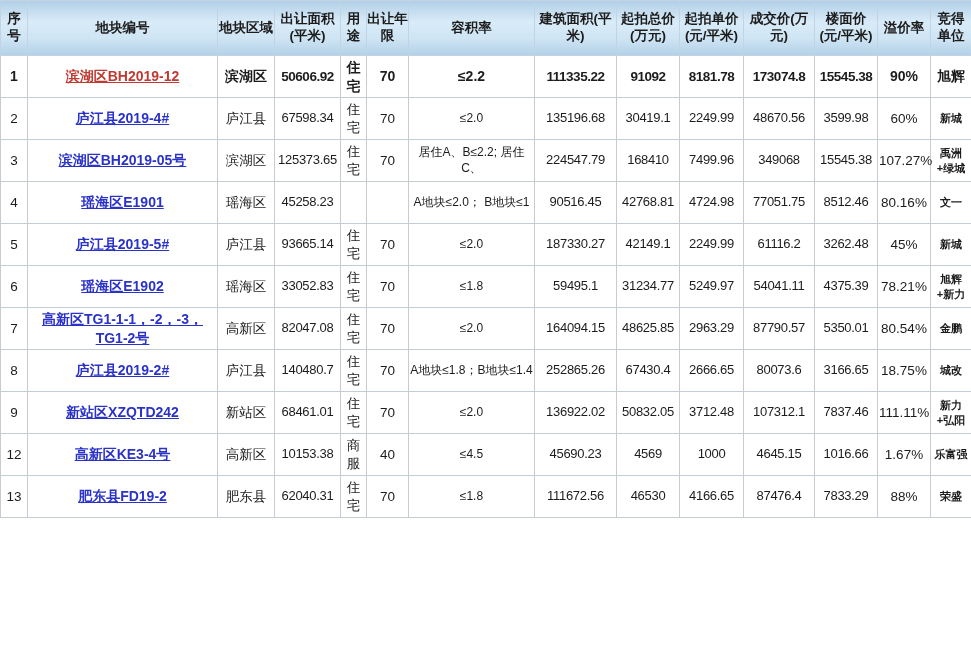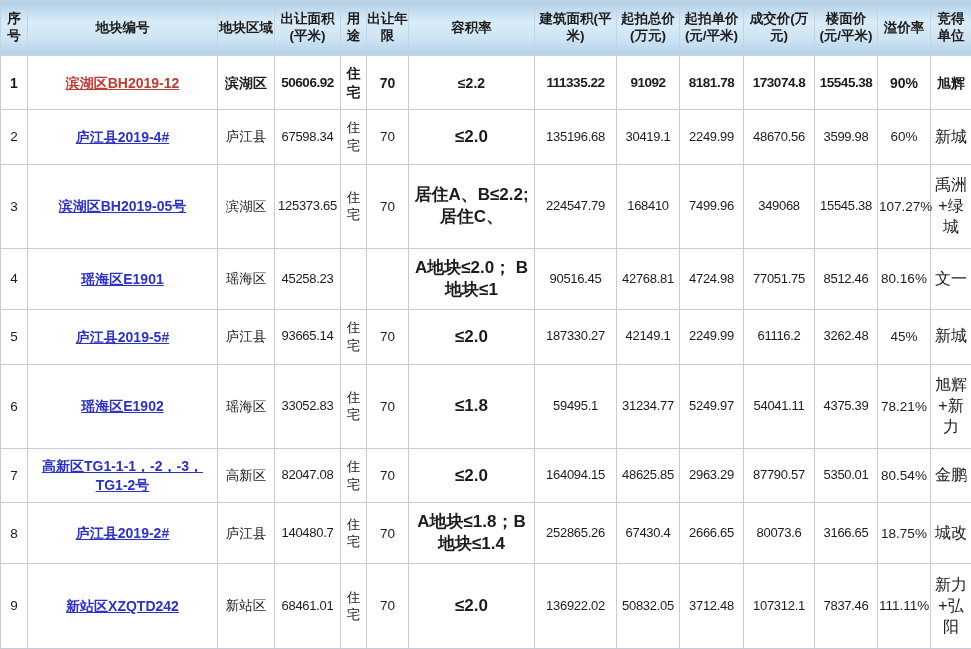--- a/index.html
+++ b/index.html
@@ -9,21 +9,21 @@
     --header-grid:#c2d4e2;
     --outer-border:#9db0bf;
     --header-top:#b3d0e7;
     --header-mid:#d9ebf8;
     --text:#1c1c1c;
   }
   *{box-sizing:border-box;margin:0;padding:0;}
   html,body{width:971px;height:649px;overflow:hidden;background:#fff;}
   body{font-family:"Liberation Sans","DejaVu Sans",sans-serif;color:var(--text);}
   table{
-    width:971px;height:649px;
+    width:971px;height:518px;
     table-layout:fixed;border-collapse:collapse;
     border:1px solid var(--outer-border);
   }
   thead tr{height:55px;}
   tbody tr{height:42px;}
   th{
     background:linear-gradient(180deg,var(--header-top) 0%,var(--header-mid) 38%,#cfe5f4 68%,var(--header-top) 100%);
     border:1px solid var(--header-grid);
     font-size:13.5px;font-weight:700;line-height:1.25;
     padding:1px 0;text-align:center;vertical-align:middle;
@@ -35,22 +35,22 @@
     padding:1px 1px;text-align:center;vertical-align:middle;
     overflow-wrap:break-word;
   }
   
   .col-seq,.col-term,.col-region,.col-premium{white-space:nowrap;}
   .col-area,.col-build_area,.col-start_total,.col-start_unit,
   .col-deal_price,.col-floor_price{
     white-space:nowrap;font-size:13px;letter-spacing:-0.3px;
   }
   .col-use{word-break:break-all;}
-  .col-far{font-size:17px;font-weight:bold;}
-  .col-winner{font-size:16px;}
+  .col-far{font-size:12px;}
+  .col-winner{font-size:11px;font-weight:bold;}
   a.parcel-link{
     color:var(--link-blue);font-weight:700;font-size:14px;
     text-decoration:underline;cursor:pointer;
   }
   a.parcel-link.red-link{color:var(--link-red);margin-top:12px;}
   tr.highlight td{font-weight:700;font-size:14px;}
   tr.highlight .col-area,tr.highlight .col-build_area,
   tr.highlight .col-start_total,tr.highlight .col-start_unit,
   tr.highlight .col-deal_price,tr.highlight .col-floor_price{
     font-size:13.5px;letter-spacing:-0.5px;
@@ -232,14 +232,46 @@
         <td class="col-term">70</td>
         <td class="col-far">≤2.0</td>
         <td class="col-build_area">136922.02</td>
         <td class="col-start_total">50832.05</td>
         <td class="col-start_unit">3712.48</td>
         <td class="col-deal_price">107312.1</td>
         <td class="col-floor_price">7837.46</td>
         <td class="col-premium">111.11%</td>
         <td class="col-winner">新力+弘阳</td>
       </tr>
+      <tr>
+        <td class="col-seq">12</td>
+        <td class="col-parcel"><a href="#" class="parcel-link">高新区KE3-4号</a></td>
+        <td class="col-region">高新区</td>
+        <td class="col-area">10153.38</td>
+        <td class="col-use">商服</td>
+        <td class="col-term">40</td>
+        <td class="col-far">≤4.5</td>
+        <td class="col-build_area">45690.23</td>
+        <td class="col-start_total">4569</td>
+        <td class="col-start_unit">1000</td>
+        <td class="col-deal_price">4645.15</td>
+        <td class="col-floor_price">1016.66</td>
+        <td class="col-premium">1.67%</td>
+        <td class="col-winner">乐富强</td>
+      </tr>
+      <tr>
+        <td class="col-seq">13</td>
+        <td class="col-parcel"><a href="#" class="parcel-link">肥东县FD19-2</a></td>
+        <td class="col-region">肥东县</td>
+        <td class="col-area">62040.31</td>
+        <td class="col-use">住宅</td>
+        <td class="col-term">70</td>
+        <td class="col-far">≤1.8</td>
+        <td class="col-build_area">111672.56</td>
+        <td class="col-start_total">46530</td>
+        <td class="col-start_unit">4166.65</td>
+        <td class="col-deal_price">87476.4</td>
+        <td class="col-floor_price">7833.29</td>
+        <td class="col-premium">88%</td>
+        <td class="col-winner">荣盛</td>
+      </tr>
     </tbody>
 </table>
 
 </body></html>

